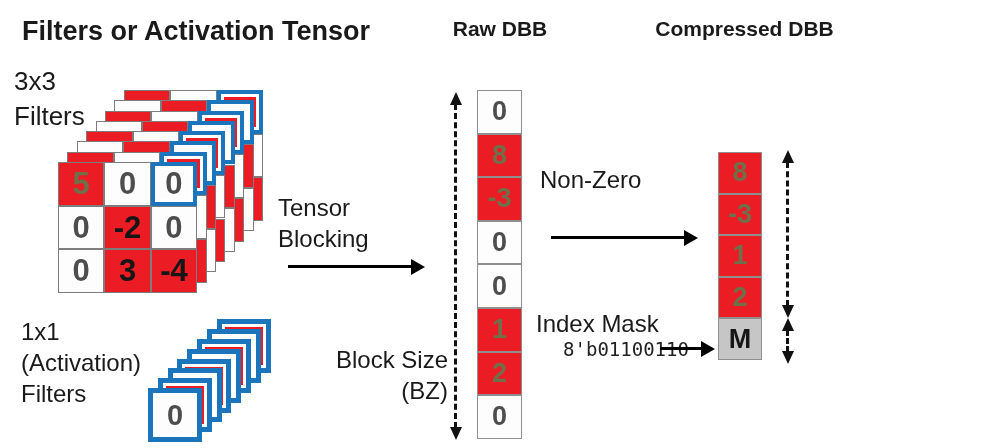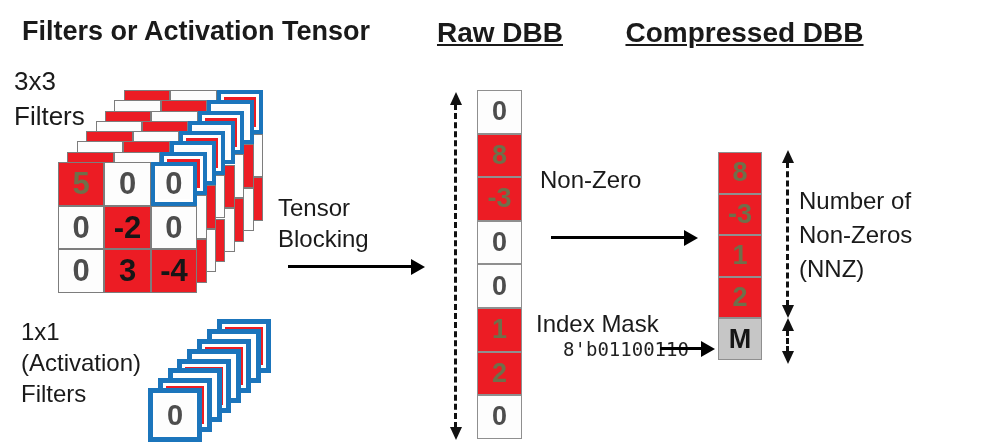--- a/index.html
+++ b/index.html
@@ -1,20 +1,20 @@
 <!DOCTYPE html>
 <html><head>
 <meta charset="utf-8">
 <style>
   html,body{margin:0;padding:0;background:#ffffff;}
   .canvas{position:relative;width:998px;height:448px;background:#ffffff;
           font-family:"Liberation Sans",sans-serif;overflow:hidden;}
   .abs{position:absolute;}
   .title{font-weight:700;font-size:27px;color:#1a1a1a;text-align:center;white-space:nowrap;}
-  .subtitle{font-weight:600;font-size:28px;color:#1a1a1a;text-align:center;white-space:nowrap;text-decoration:underline;}
+  .subtitle{font-weight:600;font-size:21px;color:#1a1a1a;text-align:center;white-space:nowrap;}
   .lbl{font-size:24px;color:#1a1a1a;line-height:31px;}
   .mono{font-family:"DejaVu Sans Mono","Liberation Mono",monospace;font-size:19px;color:#222;}
   
   .cell{position:absolute;box-sizing:border-box;border:1.5px solid #8f8f8f;
         display:flex;align-items:center;justify-content:center;
         font-size:27px;font-weight:600;}
   .gridcell{position:absolute;box-sizing:border-box;border:1px solid #7d7d7d;
         display:flex;align-items:center;justify-content:center;
         font-size:31px;font-weight:600;}
   .f-red{background:#ec1c24;}
@@ -146,20 +146,24 @@
       <div class="pwsq f-red" style="left: 157.8px; top: 378.2px; width: 44px; height: 44px;"></div>
       <div class="pwsq f-white" style="left: 148px; top: 388px; width: 44px; height: 44px;">0</div>
     </div>
 
   <div class="abs lbl" style="left:278px;top:192px;width:152px;">
     <div>Tensor</div>
     <div>Blocking</div>
   </div>
   <div class="harrow" style="left:288px;top:265px;width:124px;"></div>
 
+  <div class="abs lbl" style="left:326px;top:344px;width:122px;text-align:right;">
+    <div>Block Size</div>
+    <div>(BZ)</div>
+  </div>
 
   <div class="vdash" style="left:454px;top:104px;height:324px;"></div>
 
   <div id="raw-dbb-column">
       <div class="cell f-white ink-gray" style="left: 477px; top: 90px; width: 45px; height: 43.6px;">0</div>
       <div class="cell f-red ink-olive" style="left: 477px; top: 133.6px; width: 45px; height: 43.6px;">8</div>
       <div class="cell f-red ink-olive" style="left: 477px; top: 177.2px; width: 45px; height: 43.6px;">-3</div>
       <div class="cell f-white ink-gray" style="left: 477px; top: 220.8px; width: 45px; height: 43.6px;">0</div>
       <div class="cell f-white ink-gray" style="left: 477px; top: 264.4px; width: 45px; height: 43.6px;">0</div>
       <div class="cell f-red ink-olive" style="left: 477px; top: 308px; width: 45px; height: 43.6px;">1</div>
@@ -178,21 +182,16 @@
 
   <div id="compressed-dbb-column">
       <div class="cell f-red ink-olive" style="left: 718px; top: 152px; width: 44px; height: 41.5px;">8</div>
       <div class="cell f-red ink-olive" style="left: 718px; top: 193.5px; width: 44px; height: 41.5px;">-3</div>
       <div class="cell f-red ink-olive" style="left: 718px; top: 235px; width: 44px; height: 41.5px;">1</div>
       <div class="cell f-red ink-olive" style="left: 718px; top: 276.5px; width: 44px; height: 41.5px;">2</div>
       <div class="cell f-gray ink-dark" style="left: 718px; top: 318px; width: 44px; height: 42px;">M</div>
     </div>
 
   <div class="vdash" style="left:786px;top:162px;height:144px;"></div>
-  <div class="abs lbl" style="left:799px;top:184px;width:180px;text-align:left;line-height:34px;">
-    <div>Number of</div>
-    <div>Non-Zeros</div>
-    <div>(NNZ)</div>
-  </div>
 
   <div class="vdash" style="left:786px;top:330px;height:22px;"></div>
 
 </div>
 
 </body></html>

